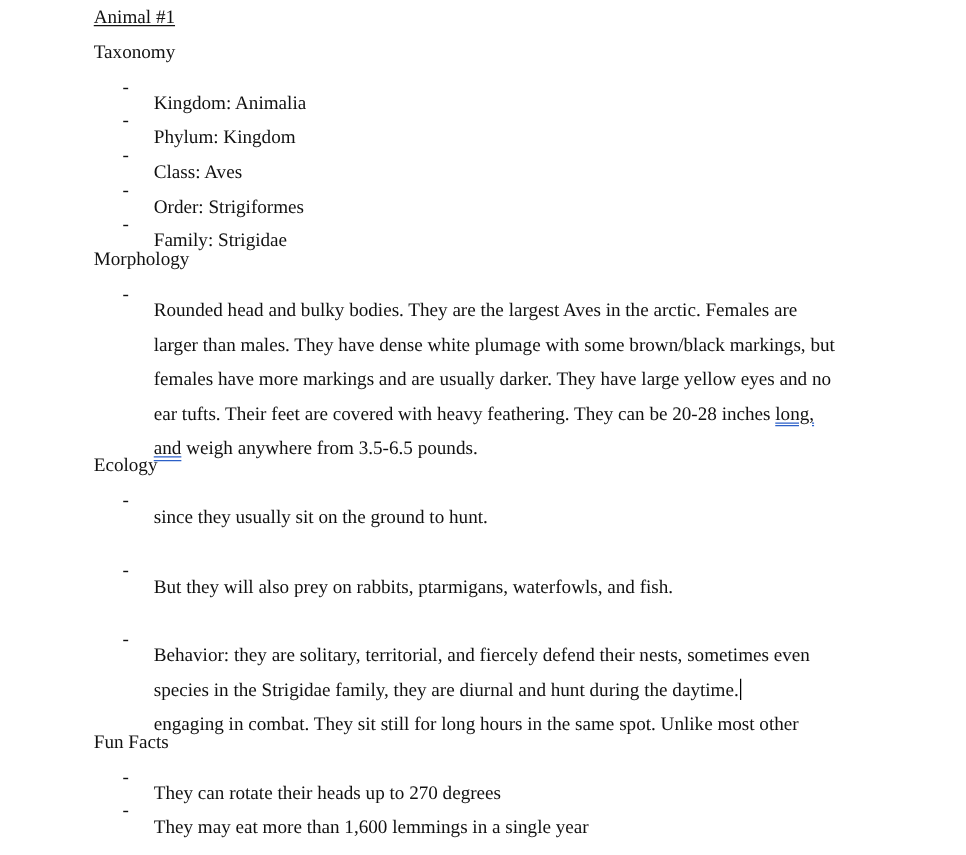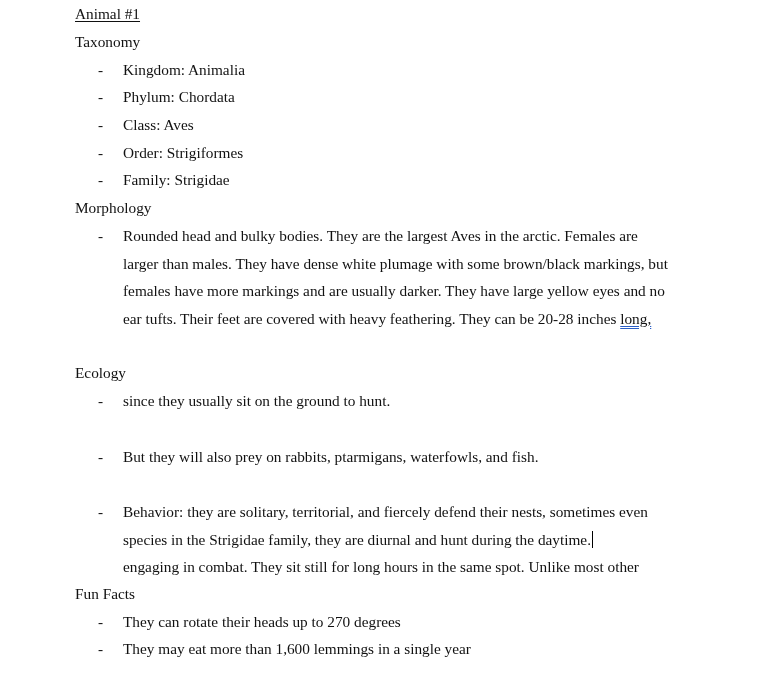--- a/index.html
+++ b/index.html
@@ -36,21 +36,21 @@
       line-height: 20px;
     }
     .dash {
       position: absolute;
       left: 0;
       top: 0;
     }
     .btext {
       position: absolute;
       left: 25px;
-      top: 0;
+      top: 13px;
       width: 580px;
       line-height: 27.6px;
       margin-top: -4px;
     }
     .line {
       display: block;
       white-space: nowrap;
     }
     .spell {
       text-decoration: underline;
@@ -78,21 +78,21 @@
 
   <div class="bullet" style="top:60px">
     <span class="dash">-</span>
     <div class="btext" style="margin-top:-4px">
         <span class="line">Kingdom: Animalia</span>
       </div>
   </div>
   <div class="bullet" style="top:87px">
     <span class="dash">-</span>
     <div class="btext">
-        <span class="line">Phylum: Chordata</span>
+        <span class="line">Phylum: Kingdom</span>
       </div>
   </div>
   <div class="bullet" style="top:115px">
     <span class="dash">-</span>
     <div class="btext">
         <span class="line">Class: Aves</span>
       </div>
   </div>
   <div class="bullet" style="top:143px">
     <span class="dash">-</span>
@@ -109,20 +109,21 @@
 
   <div class="heading" style="top:198px">Morphology</div>
 
   <div class="bullet" style="top:226px">
     <span class="dash">-</span>
     <div class="btext">
       <span class="line">Rounded head and bulky bodies. They are the largest Aves in the arctic. Females are</span>
       <span class="line">larger than males. They have dense white plumage with some brown/black markings, but</span>
       <span class="line">females have more markings and are usually darker. They have large yellow eyes and no</span>
       <span class="line"><span>ear tufts. Their feet are covered with heavy feathering. They can be 20-28 inches </span><span class="spell">long,</span></span>
+      <span class="line"><span class="spell">and</span> <span>weigh anywhere from 3.5-6.5 pounds.</span></span>
     </div>
   </div>
 
   <div class="heading" style="top:363px">Ecology</div>
 
   <div class="bullet" style="top:391px">
     <span class="dash">-</span>
     <div class="btext">
       <span class="line">since they usually sit on the ground to hunt.</span>
     </div>

